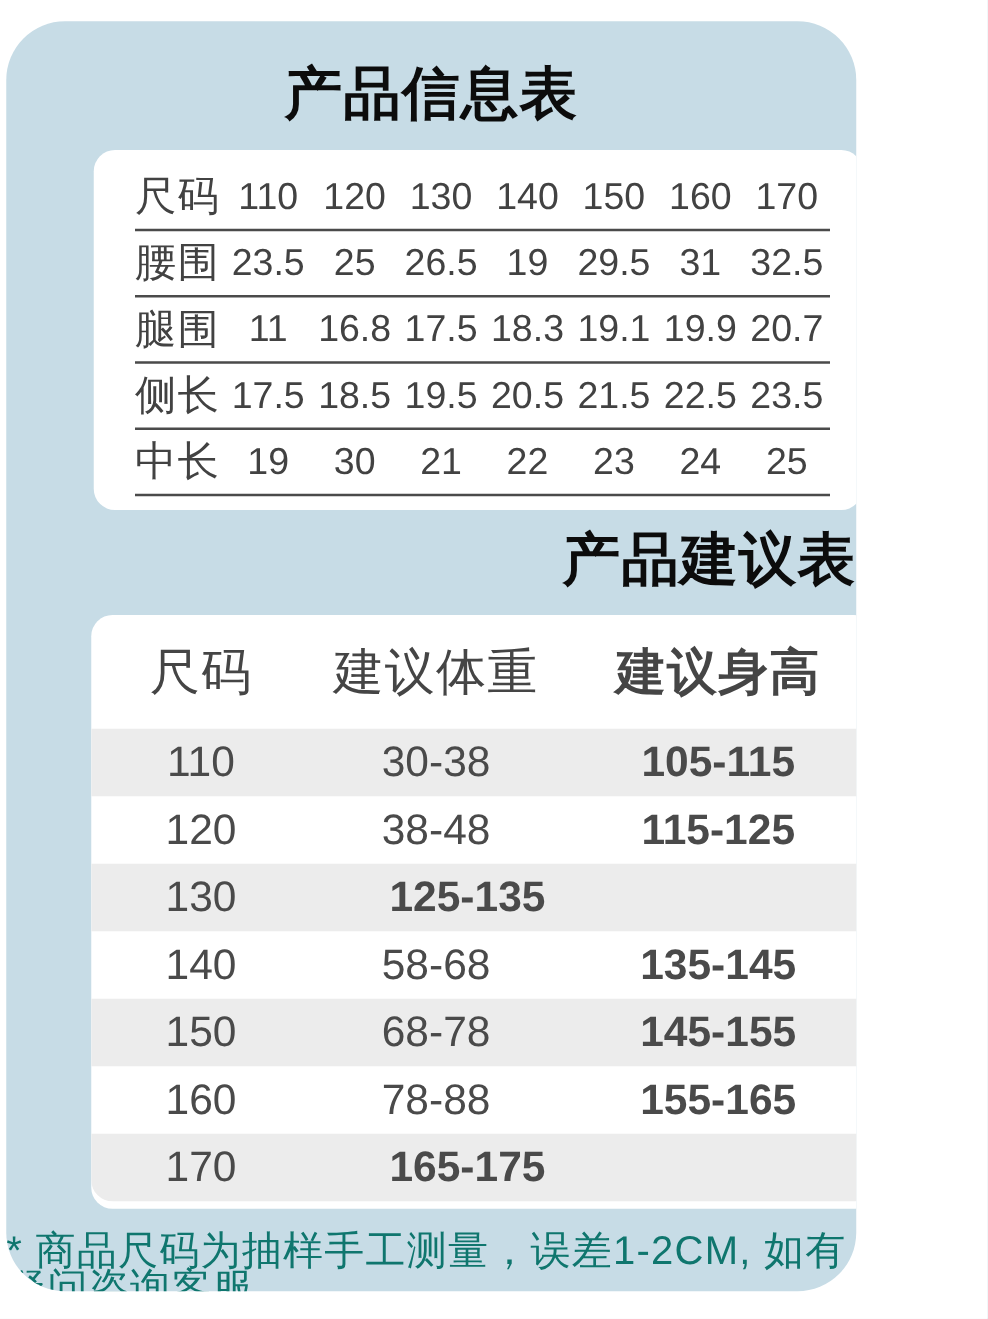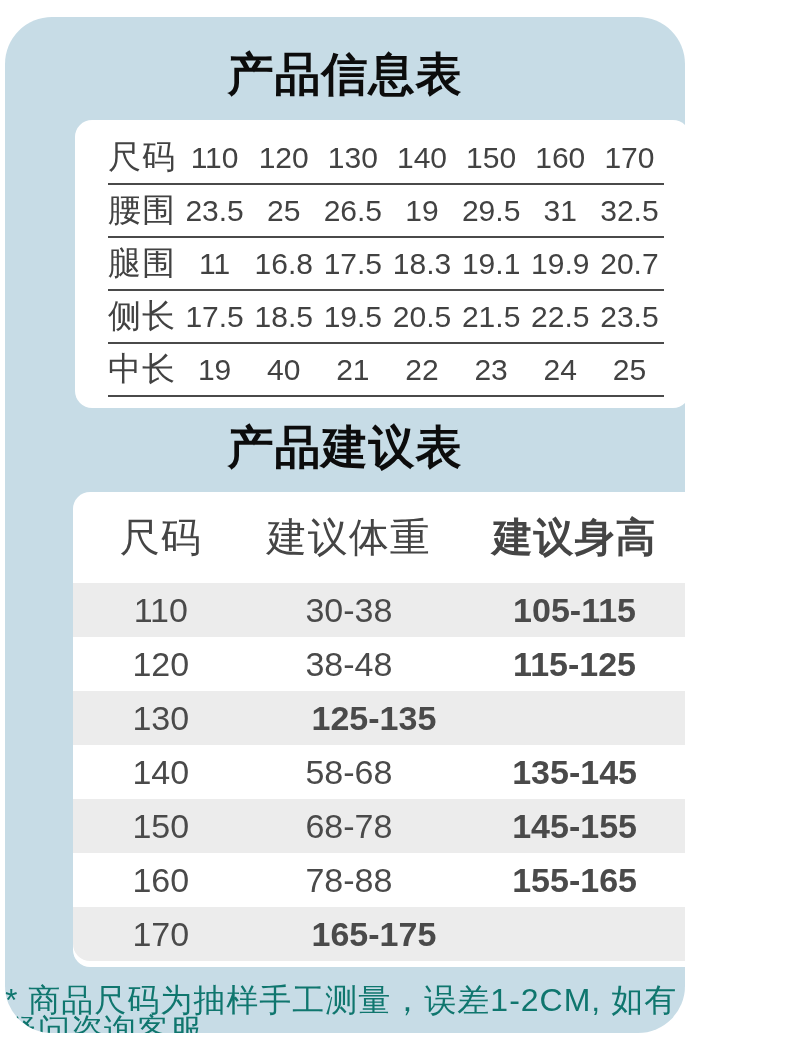--- a/index.html
+++ b/index.html
@@ -3,21 +3,21 @@
 <meta charset="utf-8">
 <style>
   * { margin:0; padding:0; box-sizing:border-box; }
   html,body { width:790px; height:1055px; background:#ffffff;
               font-family:"Liberation Sans","DejaVu Sans",sans-serif; }
   .panel { position:absolute; left:5px; top:17px; width:680px; height:1016px;
            background:#c7dce6; border-radius:47px; overflow:hidden; }
   .section-title { text-align:center; font-size:46px; font-weight:700;
                    color:#0c0c0c; height:54px; line-height:54px; letter-spacing:1px; }
   #title-info { margin-top:30px; }
-  #title-suggest { margin-top:12px; }
+  #title-suggest { margin-top:12px;text-align:right; }
 
   
   .card1 { margin:19px 0 0 70px; width:615px; height:288px; background:#ffffff;
            border-radius:17px; padding:12px 26px 0 33px; overflow:hidden; }
   .t1-row { display:flex; align-items:center; height:53px;
             border-bottom:2px solid #4a4a4a; color:#424242; }
   .t1-label { flex:none; width:72px; font-size:33px; letter-spacing:1px; white-space:nowrap; }
   .t1-cell { flex:1; text-align:center; font-size:30px; }
 
   
@@ -80,21 +80,21 @@
       <span class="t1-cell">18.5</span>
       <span class="t1-cell">19.5</span>
       <span class="t1-cell">20.5</span>
       <span class="t1-cell">21.5</span>
       <span class="t1-cell">22.5</span>
       <span class="t1-cell">23.5</span>
     </div>
     <div class="t1-row">
       <span class="t1-label">中长</span>
       <span class="t1-cell">19</span>
-      <span class="t1-cell">40</span>
+      <span class="t1-cell">30</span>
       <span class="t1-cell">21</span>
       <span class="t1-cell">22</span>
       <span class="t1-cell">23</span>
       <span class="t1-cell">24</span>
       <span class="t1-cell">25</span>
     </div>
   </div>
 
   <div class="section-title" id="title-suggest">产品建议表</div>
 

